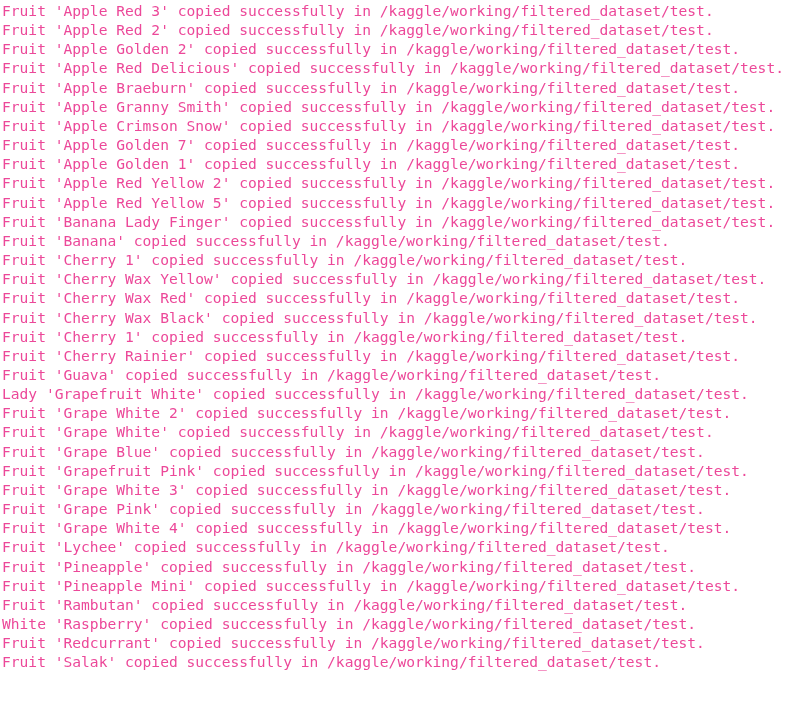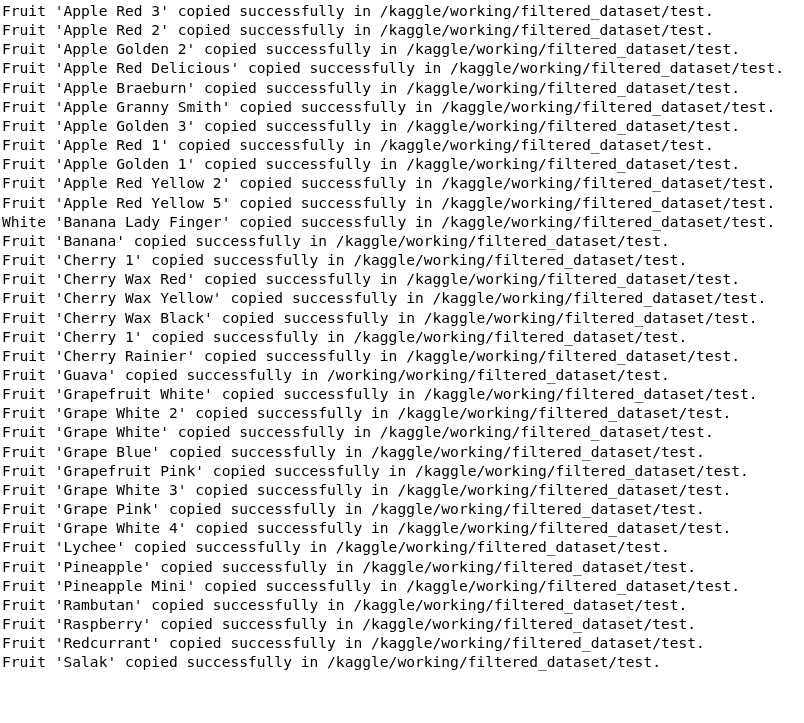--- a/index.html
+++ b/index.html
@@ -19,58 +19,58 @@
     box-sizing: border-box;
     width: 804px;
     height: 723px;
     background: #ffffff;
   }
   .log-line {
     font-family: "DejaVu Sans Mono", "Liberation Mono", monospace;
     font-size: 14.6px;
     line-height: 19.17px;
     height: 19.17px;
-    color: #000000;
+    color: #ec4899;
     white-space: pre;
     letter-spacing: 0px;
     overflow: hidden;
   }
 </style>
 </head>
 <body>
 
 <div id="console-output">
     <div class="log-line">Fruit 'Apple Red 3' copied successfully in /kaggle/working/filtered_dataset/test.</div>
     <div class="log-line">Fruit 'Apple Red 2' copied successfully in /kaggle/working/filtered_dataset/test.</div>
     <div class="log-line">Fruit 'Apple Golden 2' copied successfully in /kaggle/working/filtered_dataset/test.</div>
     <div class="log-line">Fruit 'Apple Red Delicious' copied successfully in /kaggle/working/filtered_dataset/test.</div>
     <div class="log-line">Fruit 'Apple Braeburn' copied successfully in /kaggle/working/filtered_dataset/test.</div>
     <div class="log-line">Fruit 'Apple Granny Smith' copied successfully in /kaggle/working/filtered_dataset/test.</div>
-    <div class="log-line">Fruit 'Apple Golden 3' copied successfully in /kaggle/working/filtered_dataset/test.</div>
-    <div class="log-line">Fruit 'Apple Red 1' copied successfully in /kaggle/working/filtered_dataset/test.</div>
+    <div class="log-line">Fruit 'Apple Crimson Snow' copied successfully in /kaggle/working/filtered_dataset/test.</div>
+    <div class="log-line">Fruit 'Apple Golden 7' copied successfully in /kaggle/working/filtered_dataset/test.</div>
     <div class="log-line">Fruit 'Apple Golden 1' copied successfully in /kaggle/working/filtered_dataset/test.</div>
     <div class="log-line">Fruit 'Apple Red Yellow 2' copied successfully in /kaggle/working/filtered_dataset/test.</div>
     <div class="log-line">Fruit 'Apple Red Yellow 5' copied successfully in /kaggle/working/filtered_dataset/test.</div>
-    <div class="log-line">White 'Banana Lady Finger' copied successfully in /kaggle/working/filtered_dataset/test.</div>
+    <div class="log-line">Fruit 'Banana Lady Finger' copied successfully in /kaggle/working/filtered_dataset/test.</div>
     <div class="log-line">Fruit 'Banana' copied successfully in /kaggle/working/filtered_dataset/test.</div>
     <div class="log-line">Fruit 'Cherry 1' copied successfully in /kaggle/working/filtered_dataset/test.</div>
+    <div class="log-line">Fruit 'Cherry Wax Yellow' copied successfully in /kaggle/working/filtered_dataset/test.</div>
     <div class="log-line">Fruit 'Cherry Wax Red' copied successfully in /kaggle/working/filtered_dataset/test.</div>
-    <div class="log-line">Fruit 'Cherry Wax Yellow' copied successfully in /kaggle/working/filtered_dataset/test.</div>
     <div class="log-line">Fruit 'Cherry Wax Black' copied successfully in /kaggle/working/filtered_dataset/test.</div>
     <div class="log-line">Fruit 'Cherry 1' copied successfully in /kaggle/working/filtered_dataset/test.</div>
     <div class="log-line">Fruit 'Cherry Rainier' copied successfully in /kaggle/working/filtered_dataset/test.</div>
-    <div class="log-line">Fruit 'Guava' copied successfully in /working/working/filtered_dataset/test.</div>
-    <div class="log-line">Fruit 'Grapefruit White' copied successfully in /kaggle/working/filtered_dataset/test.</div>
+    <div class="log-line">Fruit 'Guava' copied successfully in /kaggle/working/filtered_dataset/test.</div>
+    <div class="log-line">Lady 'Grapefruit White' copied successfully in /kaggle/working/filtered_dataset/test.</div>
     <div class="log-line">Fruit 'Grape White 2' copied successfully in /kaggle/working/filtered_dataset/test.</div>
     <div class="log-line">Fruit 'Grape White' copied successfully in /kaggle/working/filtered_dataset/test.</div>
     <div class="log-line">Fruit 'Grape Blue' copied successfully in /kaggle/working/filtered_dataset/test.</div>
     <div class="log-line">Fruit 'Grapefruit Pink' copied successfully in /kaggle/working/filtered_dataset/test.</div>
     <div class="log-line">Fruit 'Grape White 3' copied successfully in /kaggle/working/filtered_dataset/test.</div>
     <div class="log-line">Fruit 'Grape Pink' copied successfully in /kaggle/working/filtered_dataset/test.</div>
     <div class="log-line">Fruit 'Grape White 4' copied successfully in /kaggle/working/filtered_dataset/test.</div>
     <div class="log-line">Fruit 'Lychee' copied successfully in /kaggle/working/filtered_dataset/test.</div>
     <div class="log-line">Fruit 'Pineapple' copied successfully in /kaggle/working/filtered_dataset/test.</div>
     <div class="log-line">Fruit 'Pineapple Mini' copied successfully in /kaggle/working/filtered_dataset/test.</div>
     <div class="log-line">Fruit 'Rambutan' copied successfully in /kaggle/working/filtered_dataset/test.</div>
-    <div class="log-line">Fruit 'Raspberry' copied successfully in /kaggle/working/filtered_dataset/test.</div>
+    <div class="log-line">White 'Raspberry' copied successfully in /kaggle/working/filtered_dataset/test.</div>
     <div class="log-line">Fruit 'Redcurrant' copied successfully in /kaggle/working/filtered_dataset/test.</div>
     <div class="log-line">Fruit 'Salak' copied successfully in /kaggle/working/filtered_dataset/test.</div>
   </div>
 
 </body></html>

